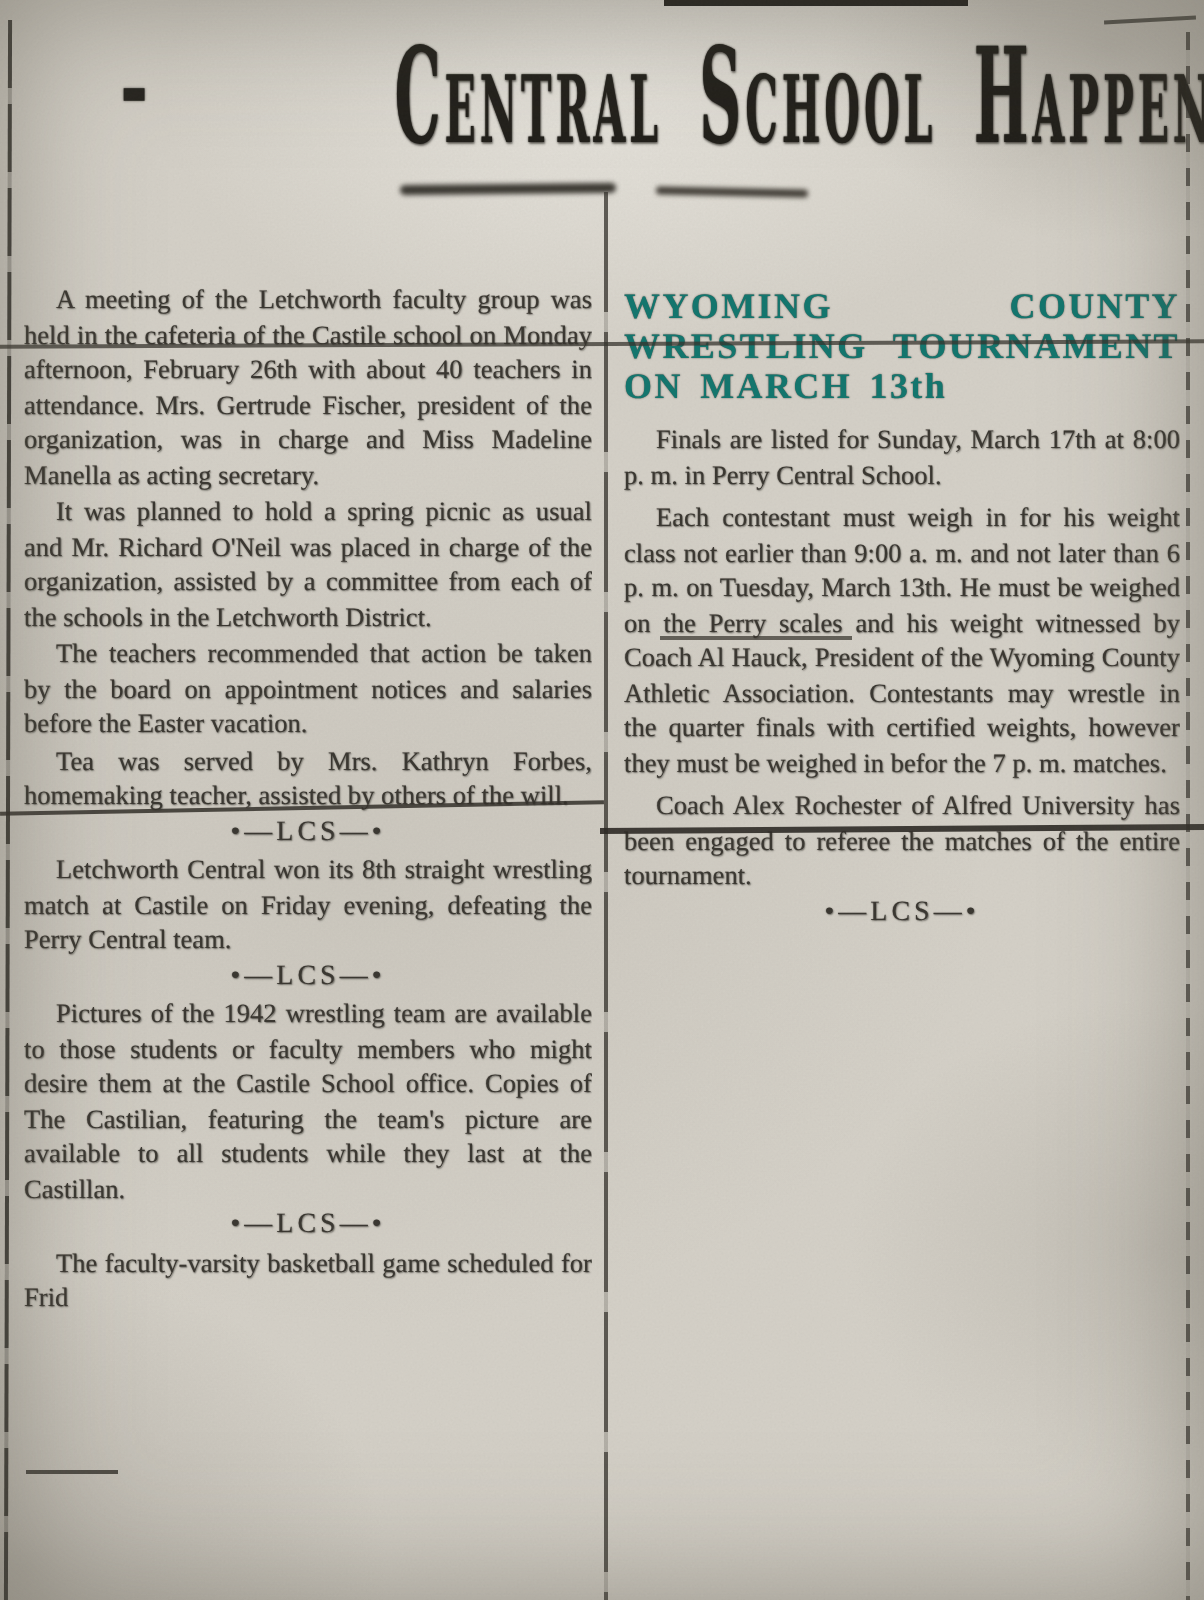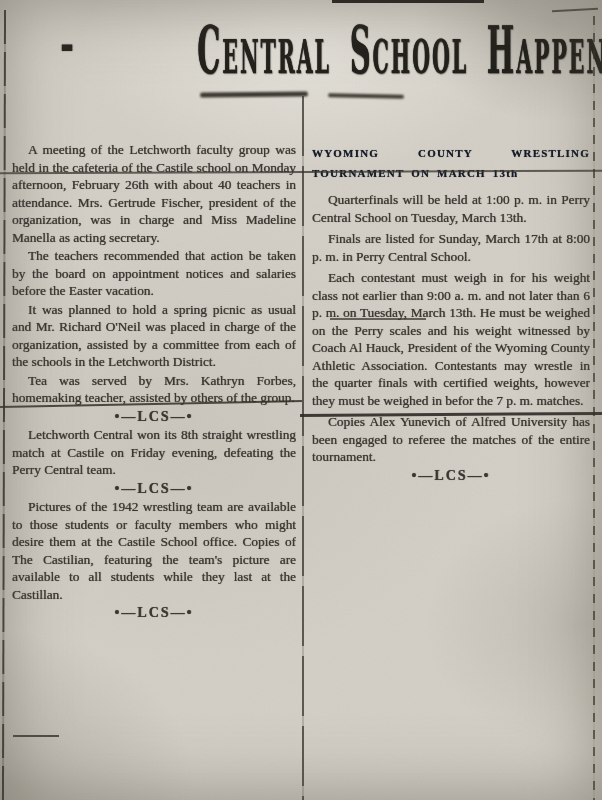--- a/index.html
+++ b/index.html
@@ -76,26 +76,26 @@
     margin-top:44px;
   }
   .col-left{left:12px;width:284px;}
   .col-right{left:312px;width:278px;}
   .col p{margin:0 0 1px 0;text-indent:16px;}
   .col-right p{margin-top:4px;}
   .col-right p.first{margin-top:0;}
   .col-right p.gap{margin-top:7px;}
   .sep{
     margin:1px 0;text-align:center;text-indent:0;
-    font-weight:bold;letter-spacing:2px;font-size:14px;
+    font-weight:normal;letter-spacing:2px;font-size:14px;
   }
   .headline{
-    font-weight:bold;font-size:11px;line-height:20px;
+    font-weight:bold;font-size:18px;line-height:20px;
     letter-spacing:1.2px;word-spacing:3px;
-    color:#0f172a;margin:2px 0 8px 0;text-align:justify;
+    color:#0f766e;margin:2px 0 8px 0;text-align:justify;
     text-shadow:0 0 .8px rgba(35,33,28,.85);
     font-family:Liberation Serif, serif;
   }
 </style>
 </head>
 <body>
 
 <div class="page">
 
   <div class="mottle"></div>
@@ -109,36 +109,36 @@
   <div class="top-rule"></div>
   <div class="top-right-mark"></div>
   <div class="smudge-a"></div>
   <div class="smudge-b"></div>
   <div class="edge-left"></div>
   <div class="edge-right"></div>
   <div class="divider"></div>
 
   <div class="col col-left">
     <p>A meeting of the Letchworth faculty group was held in the cafeteria of the Castile school on Monday afternoon, February 26th with about 40 teachers in attendance. Mrs. Gertrude Fischer, president of the organization, was in charge and Miss Madeline Manella as acting secretary.</p>
+    <p>It was planned to hold a spring picnic as usual and Mr. Richard O'Neil was placed in charge of the organization, assisted by a committee from each of the schools in the Letchworth District.</p>
     <p>The teachers recommended that action be taken by the board on appointment notices and salaries before the Easter vacation.</p>
-    <p>It was planned to hold a spring picnic as usual and Mr. Richard O'Neil was placed in charge of the organization, assisted by a committee from each of the schools in the Letchworth District.</p>
-    <p>Tea was served by Mrs. Kathryn Forbes, homemaking teacher, assisted by others of the group.</p>
+    <p>Tea was served by Mrs. Kathryn Forbes, homemaking teacher, assisted by others of the will.</p>
     <div class="sep">•—LCS—•</div>
     <p>Letchworth Central won its 8th straight wrestling match at Castile on Friday evening, defeating the Perry Central team.</p>
     <div class="sep">•—LCS—•</div>
     <p>Pictures of the 1942 wrestling team are available to those students or faculty members who might desire them at the Castile School office. Copies of The Castilian, featuring the team's picture are available to all students while they last at the Castillan.</p>
     <div class="sep">•—LCS—•</div>
+    <p>The faculty-varsity basketball game scheduled for Frid</p>
   </div>
 
   <div class="col col-right">
     <div class="headline">WYOMING COUNTY WRESTLING TOURNAMENT ON MARCH 13th</div>
-    <p class="first">Quarterfinals will be held at 1:00 p. m. in Perry Central School on Tuesday, March 13th.</p>
     <p>Finals are listed for Sunday, March 17th at 8:00 p. m. in Perry Central School.</p>
     <p>Each contestant must weigh in for his weight class not earlier than 9:00 a. m. and not later than 6 p. m. on Tuesday, March 13th. He must be weighed on the Perry scales and his weight witnessed by Coach Al Hauck, President of the Wyoming County Athletic Association. Contestants may wrestle in the quarter finals with certified weights, however they must be weighed in befor the 7 p. m. matches.</p>
-    <p>Copies Alex Yunevich of Alfred University has been engaged to referee the matches of the entire tournament.</p>
+    <p>Coach Alex Rochester of Alfred University has been engaged to referee the matches of the entire tournament.</p>
     <div class="sep">•—LCS—•</div>
   </div>
 
   <div class="fold-line"></div>
   <div class="strike-left"></div>
   <div class="strike-right"></div>
   <div class="underline-able"></div>
   <div class="underline-contestant"></div>
 
   <svg class="grain" width="602" height="800" xmlns="http://www.w3.org/2000/svg">

